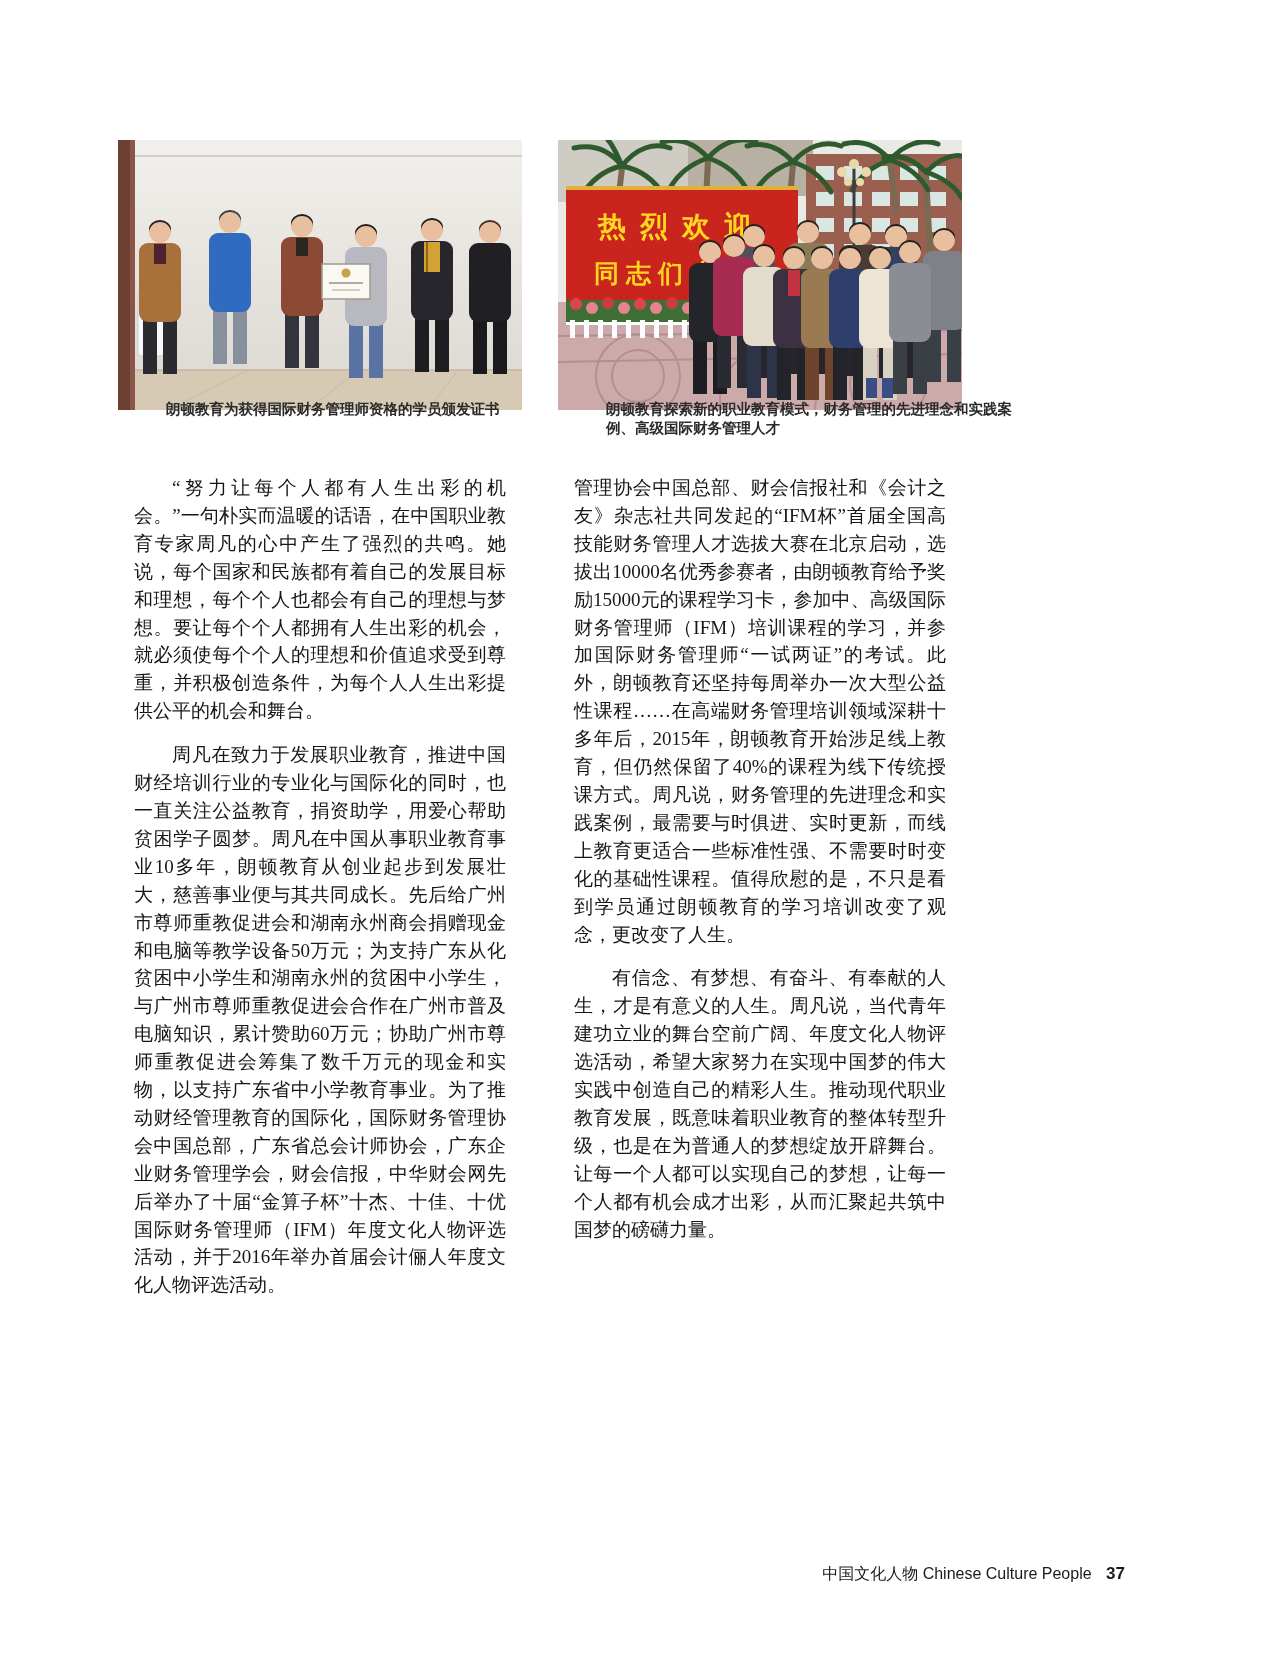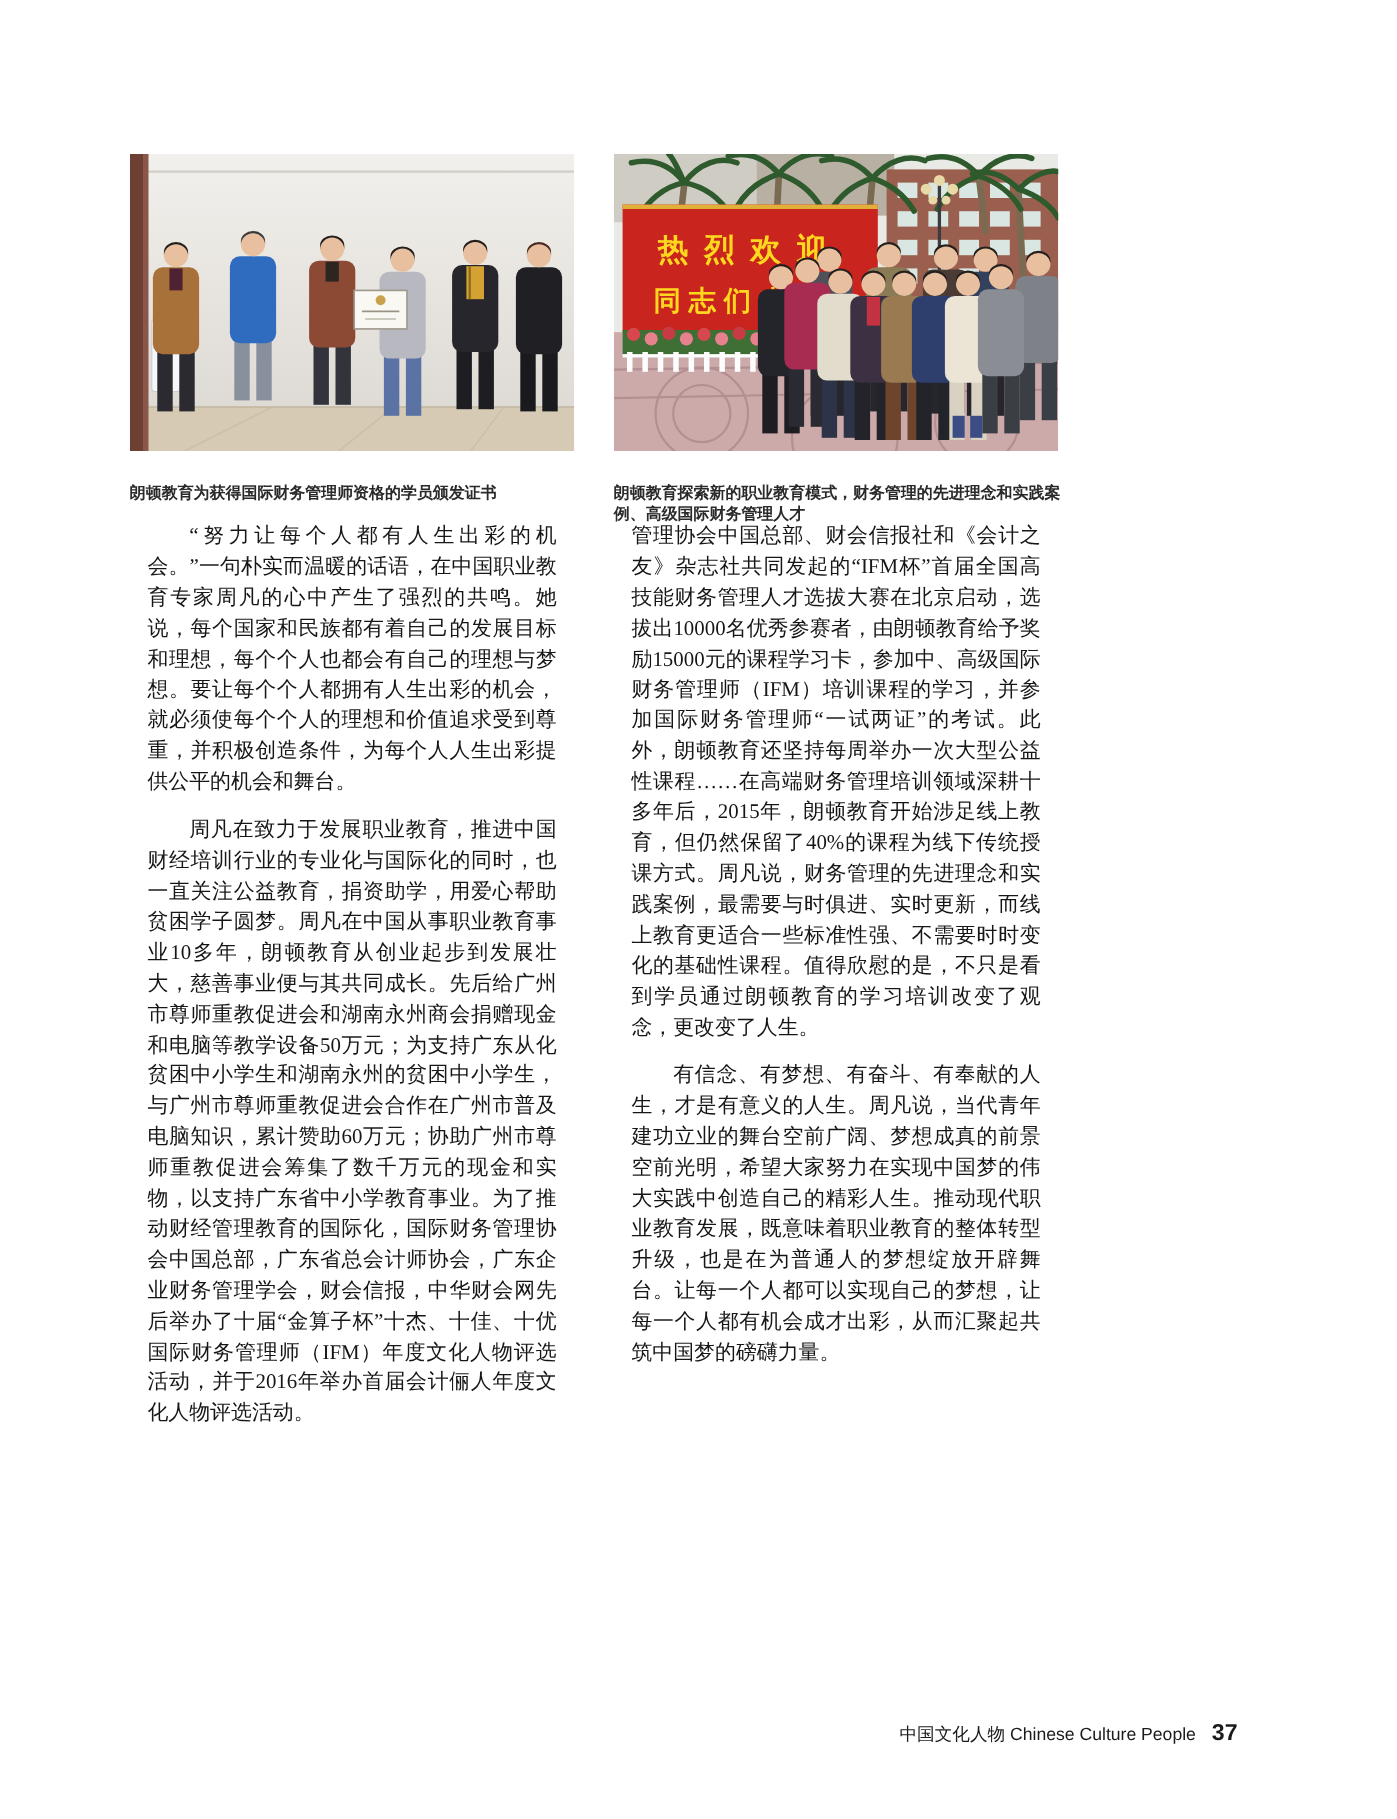--- a/index.html
+++ b/index.html
@@ -2,35 +2,35 @@
 <html><head>
 <meta charset="utf-8">
 <style>
   html,body{margin:0;padding:0;background:#ffffff;}
   .page{position:relative;width:1270px;height:1654px;background:#ffffff;overflow:hidden;
         font-family:"Liberation Serif","DejaVu Serif",serif;color:#1b1b1b;}
   .photo{position:absolute;top:140px;width:472px;height:270px;overflow:hidden;text-align:right;}
   .photo svg{display:block;}
   .photo-left{left:118px;}
   .photo-right{left:558px;}
-  .caption{position:absolute;width:410px;top:440px;
+  .caption{position:absolute;width:410px;top:400px;
            font-family:"Liberation Sans","DejaVu Sans",sans-serif;
-           font-size:14.5px;line-height:19px;font-weight:600;color:#2a2a2a;}
+           font-size:14.5px;line-height:19px;font-weight:600;color:#2a2a2a;margin-left:48px;}
   .caption-left{left:118px;}
   .caption-right{left:558px;}
   .column{position:absolute;top:458px;width:404px;font-size:19px;line-height:27.9px;
           text-align:justify;color:#161616;}
   .col-1{left:118px;}
   .col-2{left:558px;}
   .column p{margin:16px;padding:0;text-indent:2em;}
   .column p.continued{text-indent:0;}
   .footer{position:absolute;top:1564px;right:145px;white-space:nowrap;
           font-family:"Liberation Sans","DejaVu Sans",sans-serif;
           font-size:16px;color:#1a1a1a;}
-  .footer .pagenum{font-weight:bold;margin-left:10px;font-size:21px;}
+  .footer .pagenum{font-weight:bold;margin-left:10px;font-size:17px;}
   .hiddendefs{position:absolute;width:0;height:0;overflow:hidden;}
 </style>
 </head>
 <body>
 
 <svg class="hiddendefs" aria-hidden="true">
   <defs>
     <g id="person-proto">
       <rect x="-17" y="86" width="14" height="56" fill="var(--pants,#26262c)"></rect>
       <rect x="3" y="86" width="14" height="56" fill="var(--pants,#26262c)"></rect>
@@ -211,21 +211,21 @@
     </svg>
   </figure>
   <figcaption class="caption caption-right">朗顿教育探索新的职业教育模式，财务管理的先进理念和实践案例、高级国际财务管理人才</figcaption>
 
   <div class="column col-1">
     <p>“努力让每个人都有人生出彩的机会。”一句朴实而温暖的话语，在中国职业教育专家周凡的心中产生了强烈的共鸣。她说，每个国家和民族都有着自己的发展目标和理想，每个个人也都会有自己的理想与梦想。要让每个个人都拥有人生出彩的机会，就必须使每个个人的理想和价值追求受到尊重，并积极创造条件，为每个人人生出彩提供公平的机会和舞台。</p>
     <p>周凡在致力于发展职业教育，推进中国财经培训行业的专业化与国际化的同时，也一直关注公益教育，捐资助学，用爱心帮助贫困学子圆梦。周凡在中国从事职业教育事业10多年，朗顿教育从创业起步到发展壮大，慈善事业便与其共同成长。先后给广州市尊师重教促进会和湖南永州商会捐赠现金和电脑等教学设备50万元；为支持广东从化贫困中小学生和湖南永州的贫困中小学生，与广州市尊师重教促进会合作在广州市普及电脑知识，累计赞助60万元；协助广州市尊师重教促进会筹集了数千万元的现金和实物，以支持广东省中小学教育事业。为了推动财经管理教育的国际化，国际财务管理协会中国总部，广东省总会计师协会，广东企业财务管理学会，财会信报，中华财会网先后举办了十届“金算子杯”十杰、十佳、十优国际财务管理师（IFM）年度文化人物评选活动，并于2016年举办首届会计俪人年度文化人物评选活动。</p>
   </div>
   <div class="column col-2">
     <p class="continued">管理协会中国总部、财会信报社和《会计之友》杂志社共同发起的“IFM杯”首届全国高技能财务管理人才选拔大赛在北京启动，选拔出10000名优秀参赛者，由朗顿教育给予奖励15000元的课程学习卡，参加中、高级国际财务管理师（IFM）培训课程的学习，并参加国际财务管理师“一试两证”的考试。此外，朗顿教育还坚持每周举办一次大型公益性课程……在高端财务管理培训领域深耕十多年后，2015年，朗顿教育开始涉足线上教育，但仍然保留了40%的课程为线下传统授课方式。周凡说，财务管理的先进理念和实践案例，最需要与时俱进、实时更新，而线上教育更适合一些标准性强、不需要时时变化的基础性课程。值得欣慰的是，不只是看到学员通过朗顿教育的学习培训改变了观念，更改变了人生。</p>
-    <p>有信念、有梦想、有奋斗、有奉献的人生，才是有意义的人生。周凡说，当代青年建功立业的舞台空前广阔、梦想成真的前景空前光明，希望大家努力在实现中国梦的伟大实践中创造自己的精彩人生。推动现代职业教育发展，既意味着职业教育的整体转型升级，也是在为普通人的梦想绽放开辟舞台。让每一个人都可以实现自己的梦想，让每一个人都有机会成才出彩，从而汇聚起共筑中国梦的磅礴力量。</p>
+    <p>有信念、有梦想、有奋斗、有奉献的人生，才是有意义的人生。周凡说，当代青年建功立业的舞台空前广阔、年度文化人物评选活动，希望大家努力在实现中国梦的伟大实践中创造自己的精彩人生。推动现代职业教育发展，既意味着职业教育的整体转型升级，也是在为普通人的梦想绽放开辟舞台。让每一个人都可以实现自己的梦想，让每一个人都有机会成才出彩，从而汇聚起共筑中国梦的磅礴力量。</p>
   </div>
 
   <div class="footer">
     <span>中国文化人物</span>
     <span>Chinese Culture People</span>
     <span class="pagenum">37</span>
   </div>
 
 </div>
 

